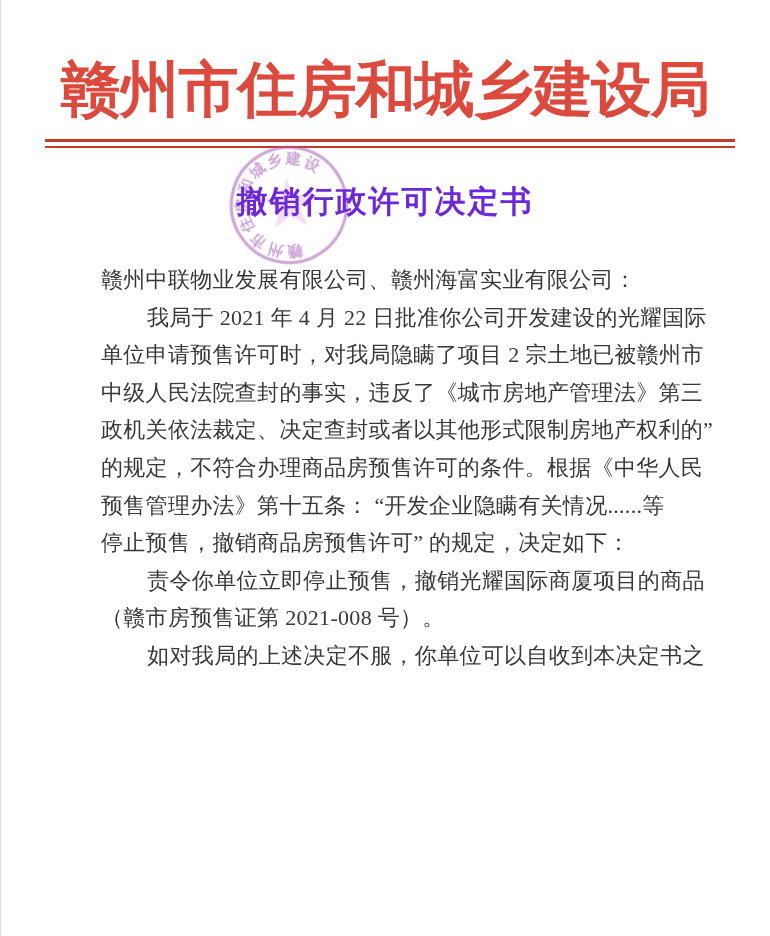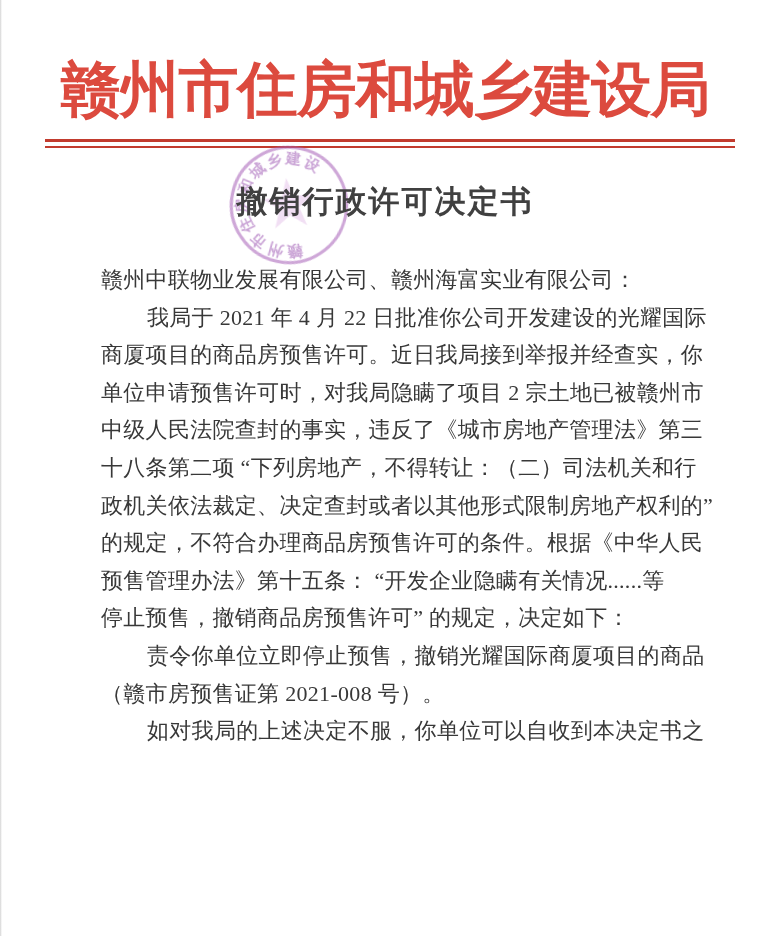--- a/index.html
+++ b/index.html
@@ -34,21 +34,21 @@
     border-top:3.5px solid #c23b2e;
     border-bottom:2.5px solid #c23b2e;
   }
   .doc-title{
     position:absolute;
     left:0;top:181px;width:770px;
     text-align:center;
     font-size:31px;
     font-weight:bold;
     letter-spacing:2px;
-    color:#404040;
+    color:#6d28d9;
     white-space:nowrap;
   }
   .seal{
     position:absolute;
     left:209px;top:125px;
     width:160px;height:160px;
     opacity:0.55;
     filter:blur(0.5px);
     transform:rotate(-78deg);
     pointer-events:none;
@@ -59,21 +59,21 @@
     color:#383838;
     font-size:22px;
     font-family:Liberation Serif, serif;
   }
   .line{
     height:37.6px;
     line-height:37.6px;
     letter-spacing:0.3px;
     white-space:nowrap;
   }
-  .line.indent{padding-left:46px;}
+  .line.indent{padding-left:46px;text-align:center;}
 </style>
 </head>
 <body>
 
 <div class="page">
 
   <div class="scan-edge"></div>
 
   <div class="agency-name">赣州市住房和城乡建设局</div>
 
@@ -88,24 +88,22 @@
     <text font-size="19" fill="#a05cb5" font-weight="bold" font-family="Liberation Serif, DejaVu Serif, serif">
       <textPath href="#sealArc" startOffset="0" textLength="238" lengthAdjust="spacing">赣州市住房和城乡建设局</textPath>
     </text>
   </svg>
 
   <div class="doc-title">撤销行政许可决定书</div>
 
   <div class="body-text">
     <div class="line">赣州中联物业发展有限公司、赣州海富实业有限公司：</div>
     <div class="line indent">我局于 2021 年 4 月 22 日批准你公司开发建设的光耀国际</div>
-    <div class="line">商厦项目的商品房预售许可。近日我局接到举报并经查实，你</div>
     <div class="line">单位申请预售许可时，对我局隐瞒了项目 2 宗土地已被赣州市</div>
     <div class="line">中级人民法院查封的事实，违反了《城市房地产管理法》第三</div>
-    <div class="line">十八条第二项 “下列房地产，不得转让：（二）司法机关和行</div>
     <div class="line">政机关依法裁定、决定查封或者以其他形式限制房地产权利的”</div>
     <div class="line">的规定，不符合办理商品房预售许可的条件。根据《中华人民</div>
     <div class="line">预售管理办法》第十五条： “开发企业隐瞒有关情况......等</div>
     <div class="line">停止预售，撤销商品房预售许可” 的规定，决定如下：</div>
     <div class="line indent">责令你单位立即停止预售，撤销光耀国际商厦项目的商品</div>
     <div class="line">（赣市房预售证第 2021-008 号）。</div>
     <div class="line indent">如对我局的上述决定不服，你单位可以自收到本决定书之</div>
   </div>
 
 </div>

